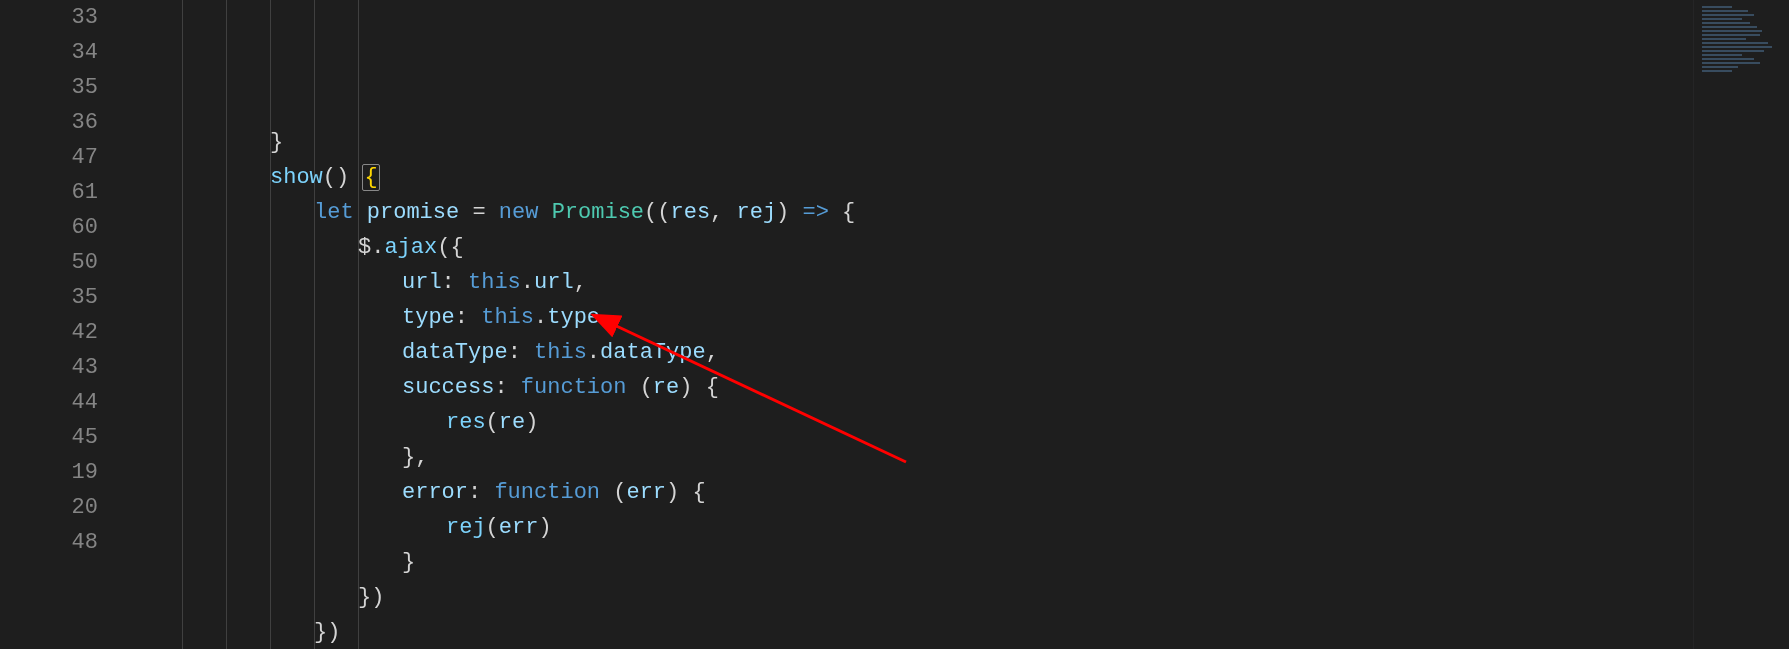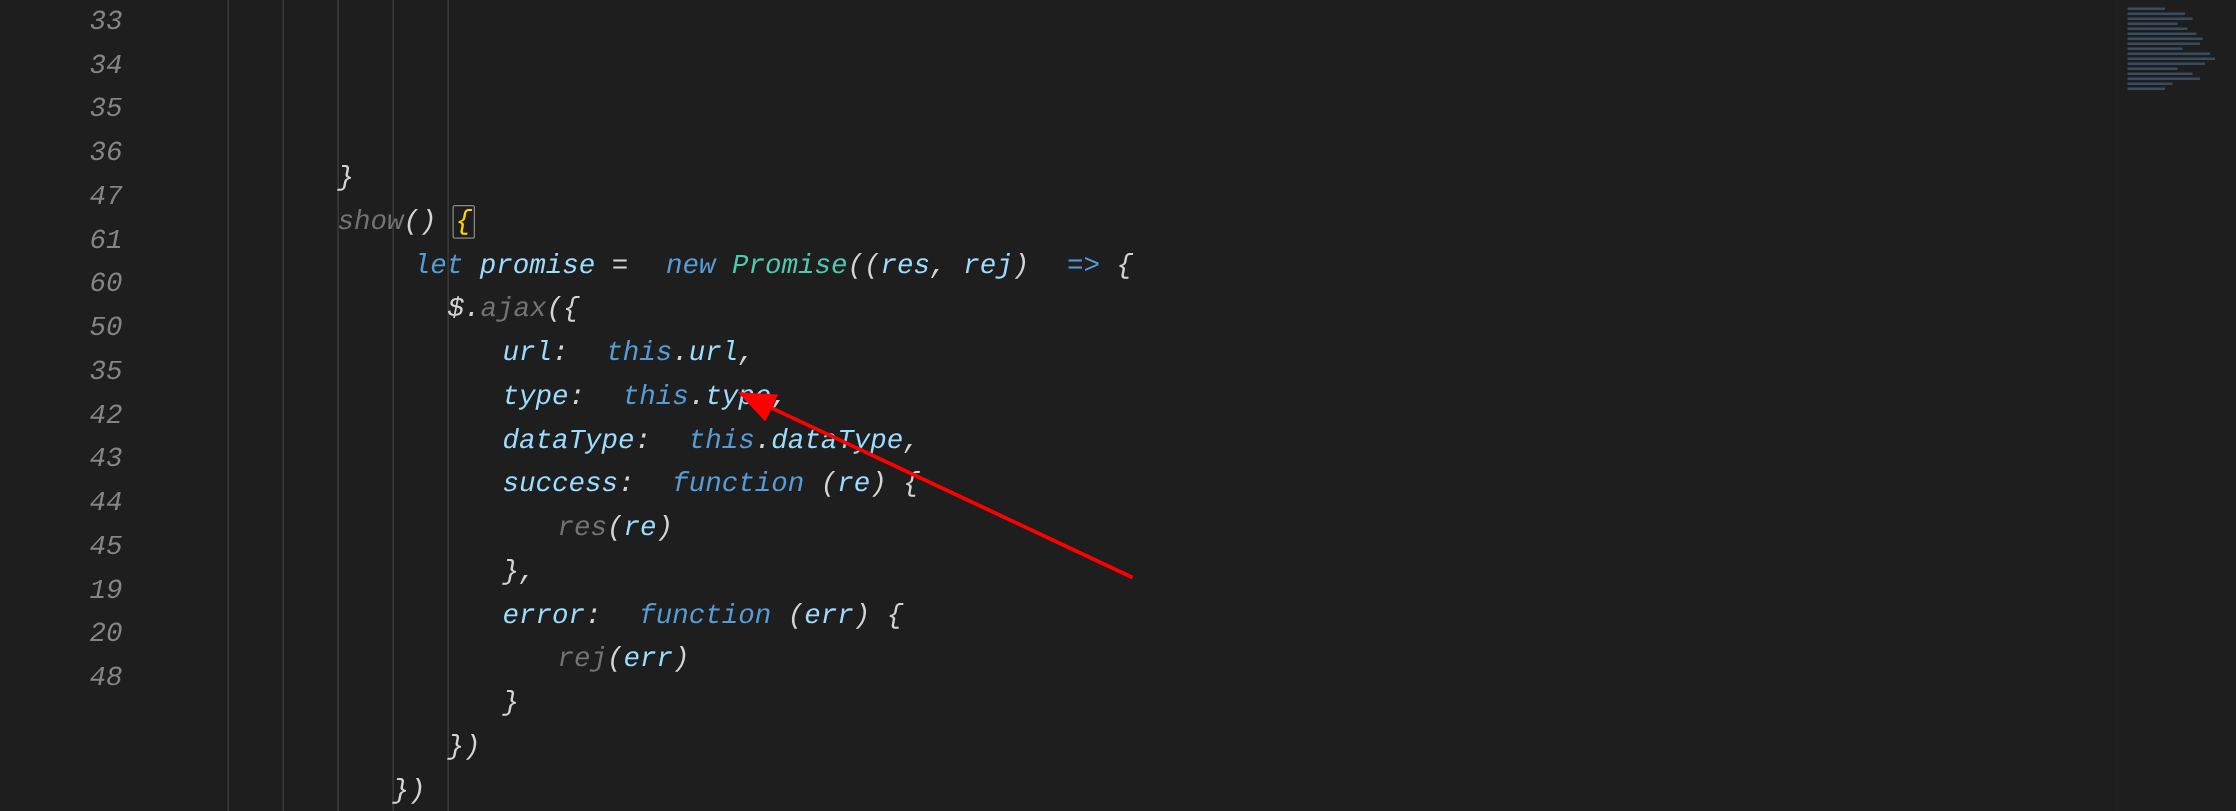--- a/index.html
+++ b/index.html
@@ -9,21 +9,20 @@
     background: #1e1e1e;
     font-family: Consolas, "Courier New", monospace;
     font-size: 22px;
     overflow: hidden;
   }
   .editor {
     display: flex;
     width: 100%;
     height: 100%;
     position: relative;
-    font-style: italic;
   }
   .gutter {
     width: 100px;
     flex-shrink: 0;
     background: #1e1e1e;
     color: #858585;
     text-align: right;
     padding-right: 22px;
     user-select: none;
   }
@@ -60,23 +59,23 @@
     left: 0;
     pointer-events: none;
   }
   .guide {
     position: absolute;
     top: 0;
     bottom: 0;
     width: 1px;
     background: #404040;
   }
-  .tk-keyword-blue { color: #569cd6; padding-left: 17px; }     
+  .tk-keyword-blue { color: #569cd6; }     
   .tk-type { color: #4ec9b0; }             
-  .tk-func { color: #737373; }             
+  .tk-func { color: #7dd3fc; }             
   .tk-var { color: #9cdcfe; }              
   .tk-punct { color: #d4d4d4; }            
   .tk-brace-gold { color: #ffd700; }       
   .tk-$ { color: #d4d4d4; }
   .bracket-box {
     border: 1px solid #888;
     border-radius: 2px;
     padding: 0 1px;
   }
 

